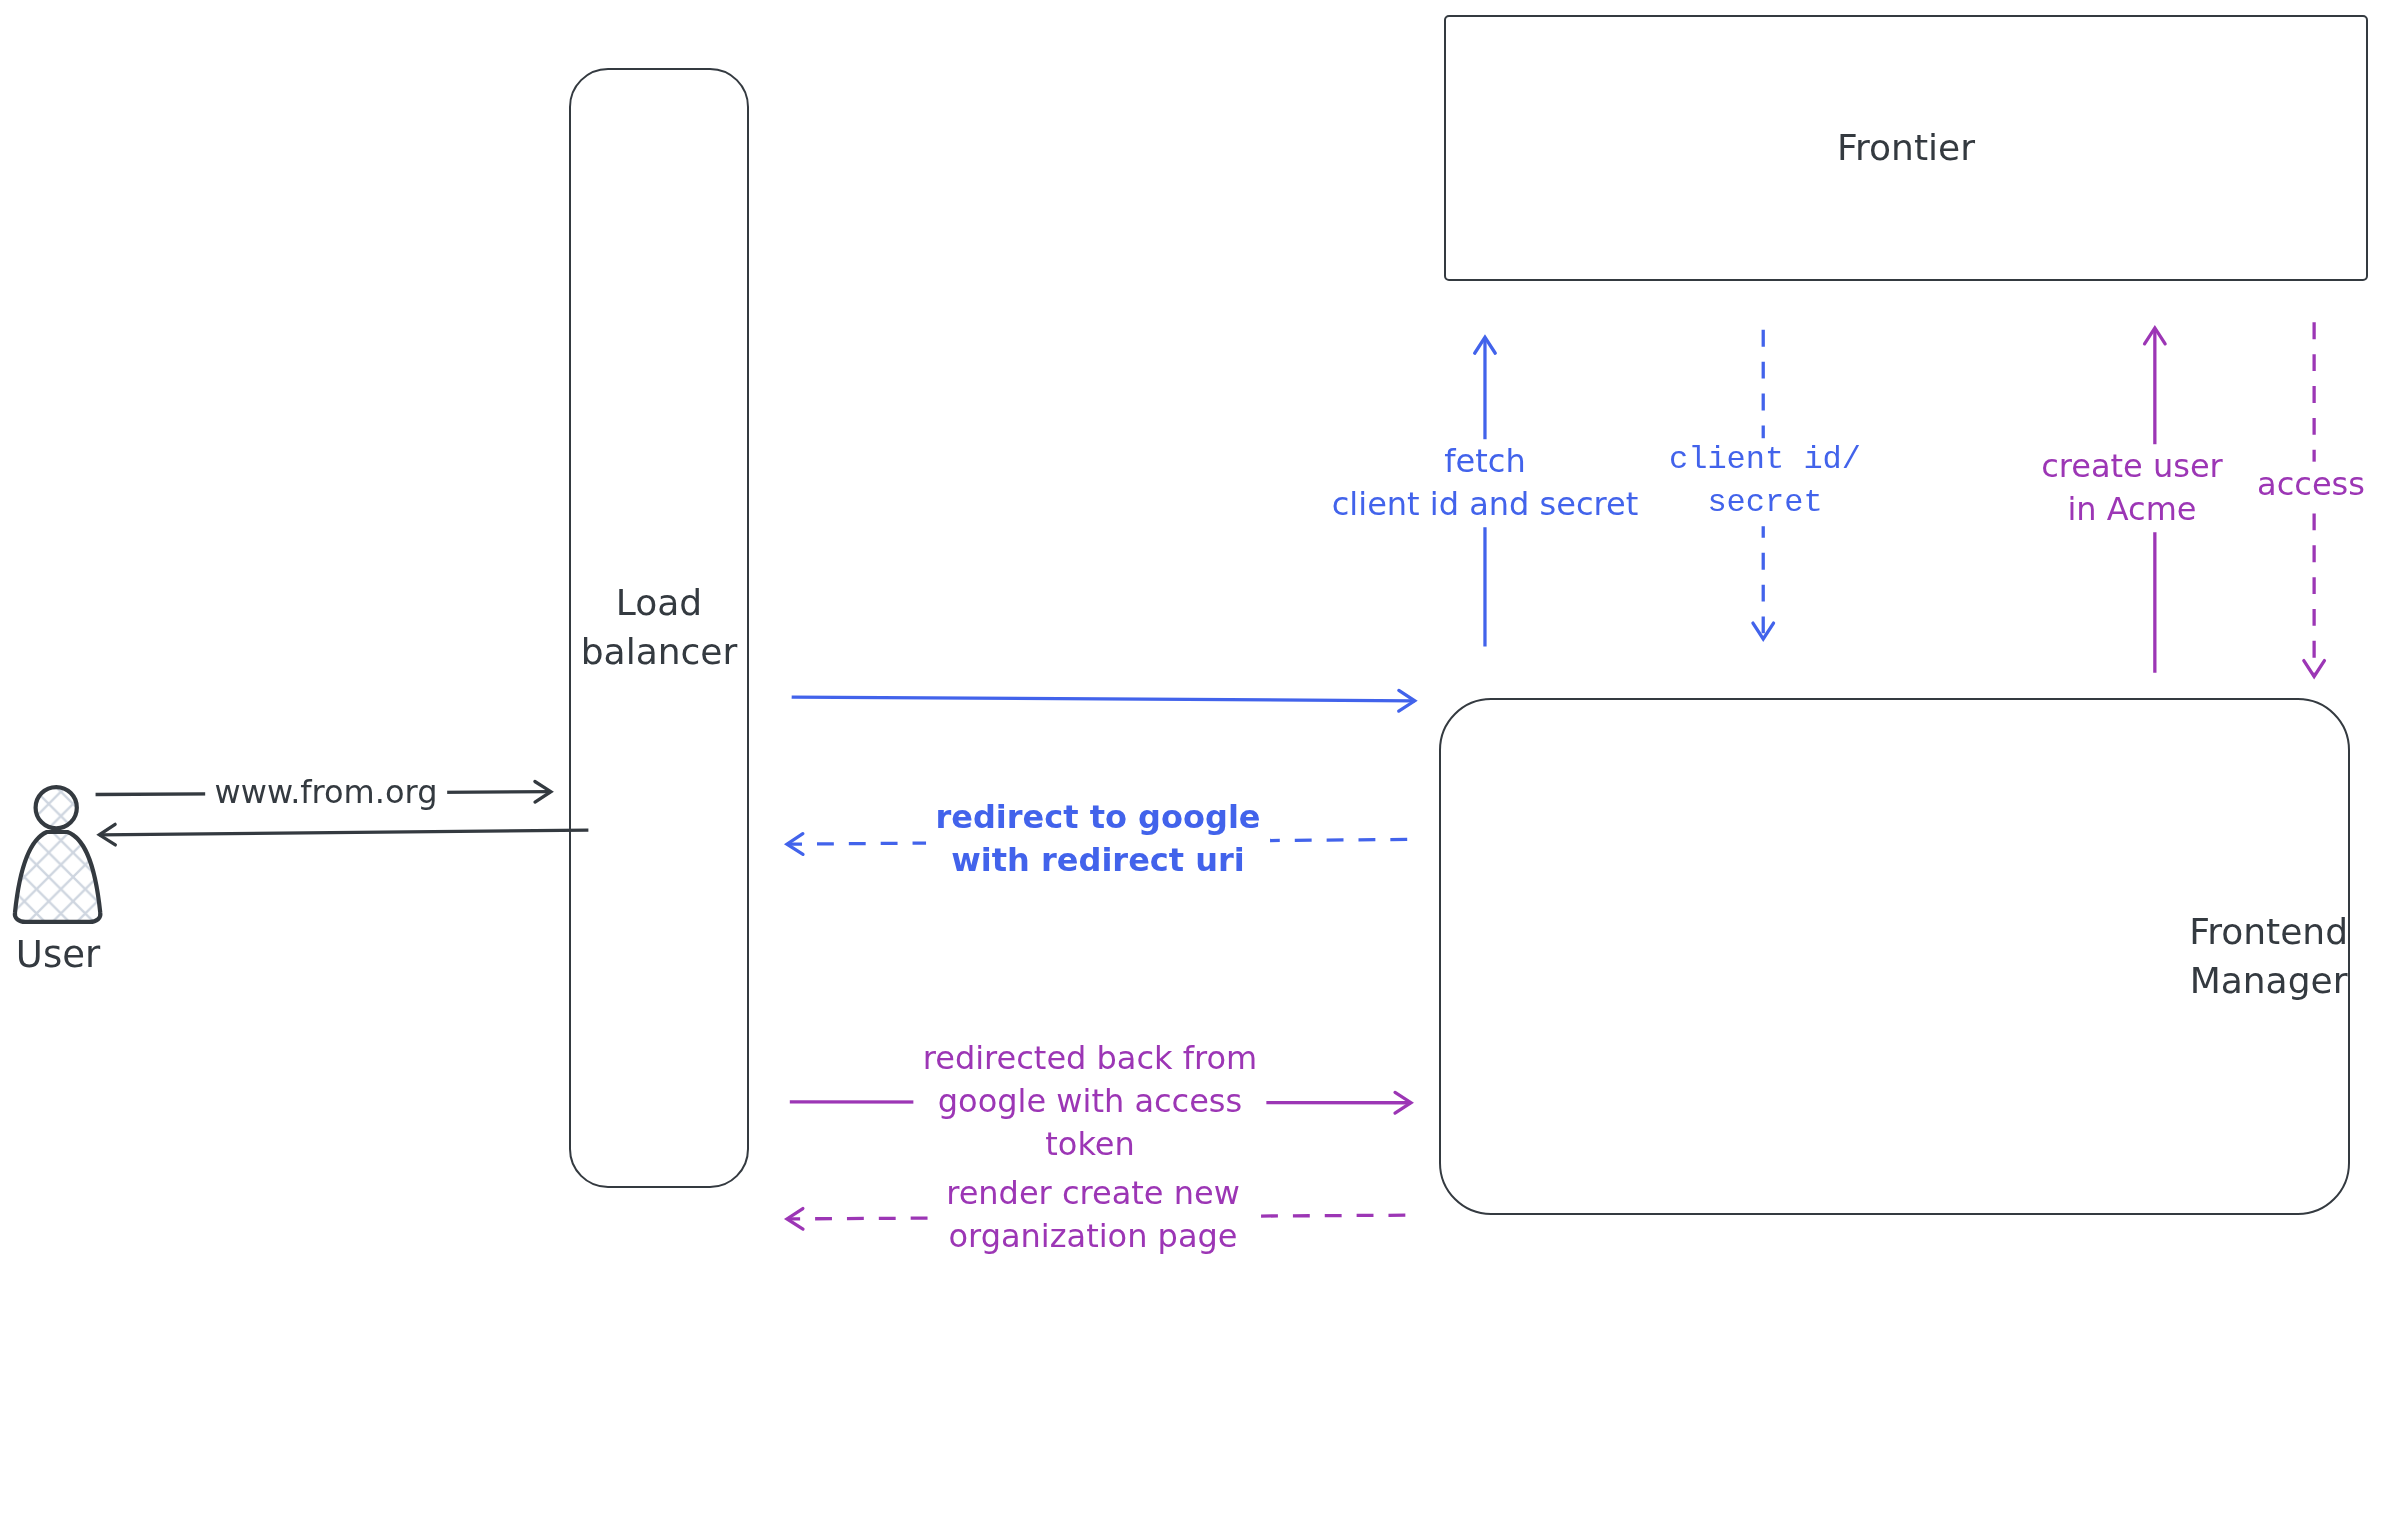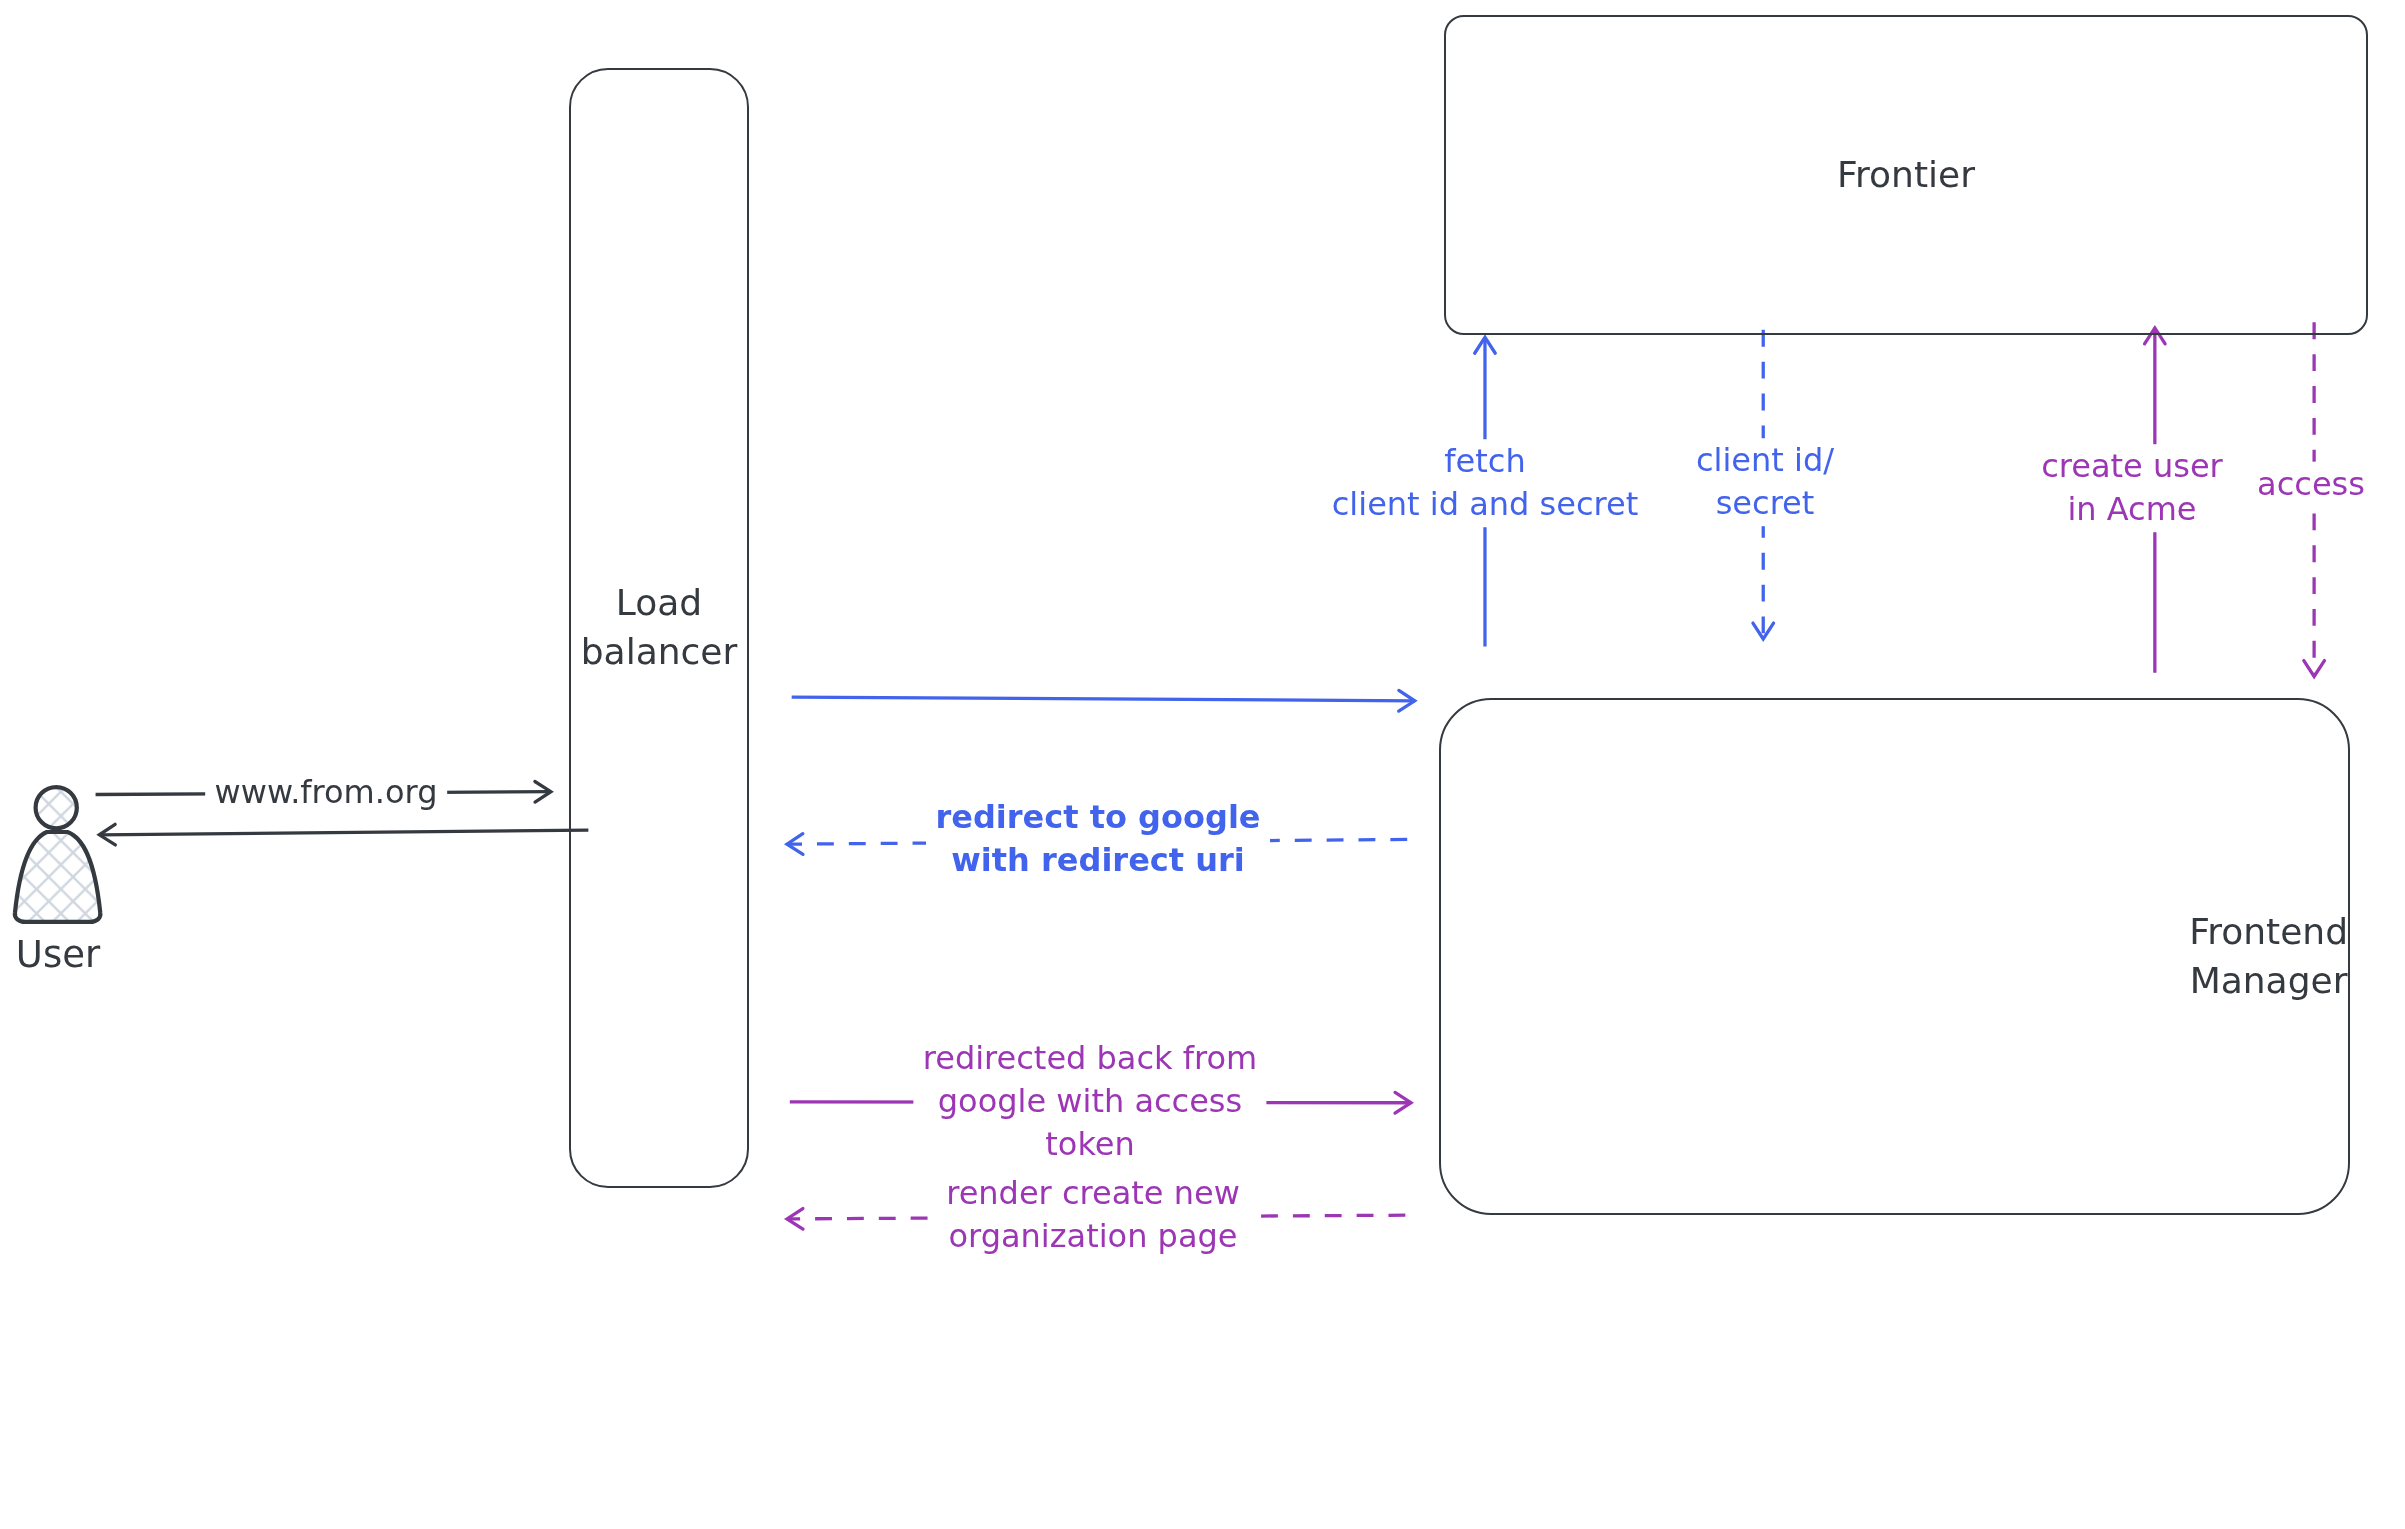--- a/index.html
+++ b/index.html
@@ -23,21 +23,21 @@
     border-radius:43px;
     background:transparent;
     display:flex;align-items:center;justify-content:center;
     text-align:center;
     color:var(--stroke);
     white-space:pre-line;
     box-sizing:border-box;
   }
   .node-label{font-size:36px;line-height:1.35;white-space:pre-line;}
   #load-balancer{left:569px;top:68px;width:180px;height:1120px;border-radius:39px;}
-  #frontier{left:1444px;top:15px;width:924px;height:320px;border-radius:20px;}
+  #frontier{left:1444px;top:15px;width:924px;height:266px;border-radius:5px;}
   #frontend-manager{left:1439px;top:698px;width:911px;height:517px;border-radius:52px;justify-content:flex-end;}
   .edge-label{
     position:absolute;
     transform:translate(-50%,-50%);
     background:var(--bg);
     padding:0.9px 9.4px;
     font-size:32px;
     line-height:1.34;
     text-align:center;
     white-space:pre-line;
@@ -118,20 +118,20 @@
   <div class="edge-label dark" style="left:326px;top:792px;">www.from.org</div>
   <div class="edge-label blue" style="left:1098px;top:839px;font-weight:bold;">redirect to google
 with redirect uri</div>
   <div class="edge-label purple" style="left:1090px;top:1101px;">redirected back from
 google with access
 token</div>
   <div class="edge-label purple" style="left:1093px;top:1215px;">render create new
 organization page</div>
   <div class="edge-label blue" style="left:1485px;top:483px;">fetch
 client id and secret</div>
-  <div class="edge-label blue" style="left:1765px;top:482px;">client id/
+  <div class="edge-label blue" style="left:1765px;top:482px;font-family:Liberation Mono, monospace;">client id/
 secret</div>
   <div class="edge-label purple" style="left:2132px;top:488px;">create user
 in Acme</div>
   <div class="edge-label purple" style="left:2311px;top:484px;">access</div>
 
 </div>
 
 
 </body></html>

